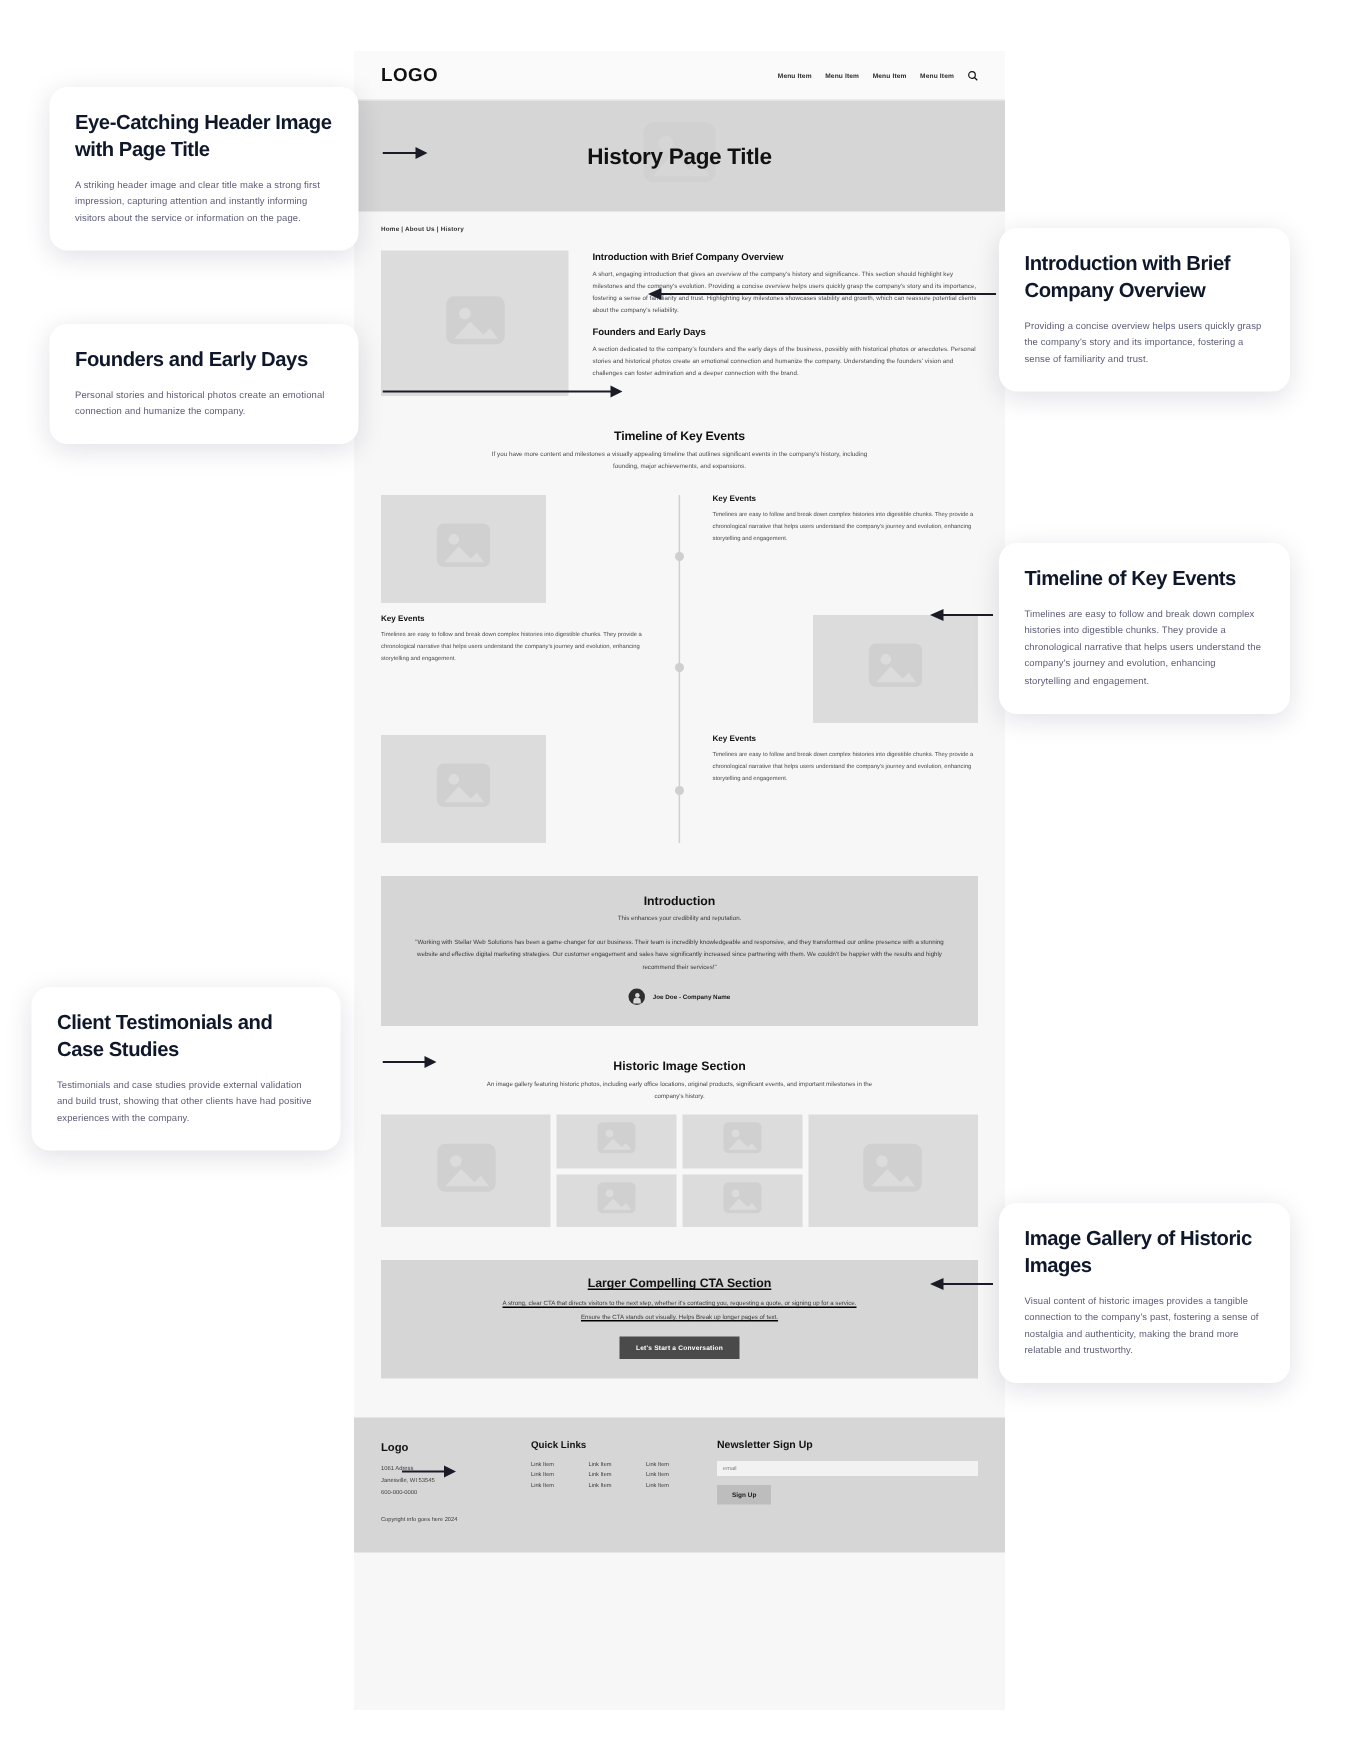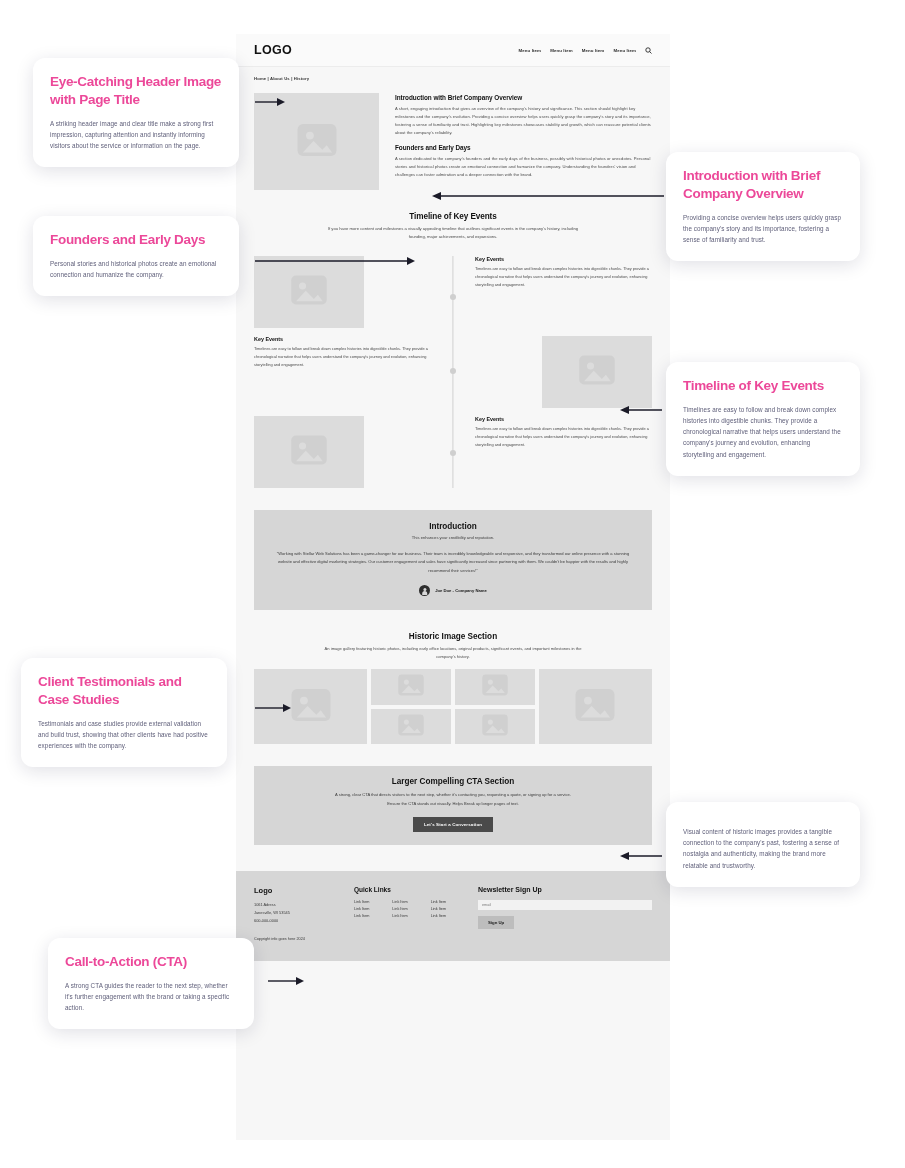--- a/index.html
+++ b/index.html
@@ -87,21 +87,21 @@
   .gal-head h3 { font-size: 8.2px; font-weight: 700; color: #111; }
   .gal-head p { font-size: 4.1px; line-height: 2; color: #4a4a4a; margin: 4px auto 0; max-width: 270px; }
   .gal { display: flex; gap: 4px; margin: 8px 18px 0 18px; height: 75px; }
   .gcell { background: #dcdcdc; position: relative; }
   .gbig { flex: 1.45; }
   .gmid { flex: 2.1; display: flex; flex-direction: column; gap: 4px; }
   .grow { flex: 1; display: flex; gap: 4px; }
   .grow > div { flex: 1; background: #dcdcdc; position: relative; }
 
   
-  .cta { margin: 22px 18px 0 18px; background: #d6d6d6; padding: 11px 20px 13px; text-align: center; }
+  .cta { margin: 22px 18px 0 18px; background: #d6d6d6; padding: 11px 20px 13px; text-align: center; text-decoration: underline; }
   .cta h3 { font-size: 8.2px; font-weight: 800; color: #111; }
   .cta p { font-size: 4.1px; line-height: 2; color: #3a3a3a; margin: 5px auto 0; max-width: 250px; }
   .cta-btn { display: inline-block; margin-top: 9px; background: #4a4a4a; color: #fff; font-size: 4.4px; font-weight: 800; padding: 5px 11px; letter-spacing: .15px; }
 
   
   .footer { margin-top: 26px; background: #d6d6d6; padding: 15px 18px 20px; display: flex; gap: 14px; }
   .fcol-logo { width: 86px; }
   .fcol-logo .t { font-size: 7.5px; font-weight: 800; color: #111; }
   .faddr { margin-top: 6px; }
   .faddr div { font-size: 3.9px; color: #3a3a3a; line-height: 2.1; }
@@ -115,21 +115,21 @@
   .nsinput { margin-top: 7px; height: 10px; background: #f2f2f2; display: flex; align-items: center; padding-left: 4px; }
   .nsinput span { font-size: 3.8px; color: #7c7c7c; }
   .nsbtn { margin-top: 6px; display: inline-block; background: #bdbdbd; font-size: 4.3px; font-weight: 800; color: #1a1a1a; padding: 4px 10px; }
 
   
   .card {
     position: absolute; background: #fff; border-radius: 12px;
     box-shadow: 0 4px 18px rgba(20,20,60,.13);
     padding: 15px 17px 16px;
   }
-  .card h2 { font-size: 13.5px; font-weight: 800; color: #ec4899; line-height: 1.32; letter-spacing: -.3px; }
+  .card h2 { font-size: 13.5px; font-weight: 800; color: #0f172a; line-height: 1.32; letter-spacing: -.3px; }
   .card p { margin-top: 9px; font-size: 6.3px; line-height: 1.78; color: #5d5d78; letter-spacing: .08px; }
 
   .arrow { position: absolute; }
   .arrow svg { display: block; }
 </style>
 </head>
 <body>
 
 <div id="root">
 
@@ -144,20 +144,30 @@
         <span class="nav-item">Menu Item</span>
         <span class="search-ic">
           <svg width="7" height="7" viewBox="0 0 14 14">
               <circle cx="6" cy="6" r="4.4" fill="none" stroke="#111" stroke-width="1.6"></circle>
               <line x1="9.3" y1="9.3" x2="13" y2="13" stroke="#111" stroke-width="1.6"></line>
             </svg>
         </span>
       </div>
     </div>
 
+    <div class="hero">
+      <span class="ph">
+        <svg width="52" height="52" viewBox="0 0 52 52">
+            <rect x="2" y="6" width="48" height="40" rx="7" fill="#c9c9c9"></rect>
+            <circle cx="17" cy="20" r="5" fill="#d8d8d8"></circle>
+            <path d="M8 42 L22 26 L33 38 L39 32 L46 42 Z" fill="#d8d8d8"></path>
+          </svg>
+      </span>
+      <div class="hero-title">History Page Title</div>
+    </div>
 
     <div class="crumb">Home  |  About Us  |  History</div>
 
     <div class="intro">
       <div class="intro-img">
         <span class="ph-icon">
           <svg width="46" height="46" viewBox="0 0 52 52">
               <rect x="4" y="8" width="44" height="36" rx="6" fill="#d0d0d0"></rect>
               <circle cx="18" cy="21" r="4.4" fill="#dcdcdc"></circle>
               <path d="M10 40 L22 27 L32 37 L37 32 L43 40 Z" fill="#dcdcdc"></path>
@@ -369,27 +379,24 @@
     <h2>Timeline of Key Events</h2>
     <p>Timelines are easy to follow and break down complex histories into digestible chunks. They provide a chronological narrative that helps users understand the company's journey and evolution, enhancing storytelling and engagement.</p>
   </div>
 
   <div class="card" style="left:21px; top:658px; width:206px;">
     <h2>Client Testimonials and Case Studies</h2>
     <p>Testimonials and case studies provide external validation and build trust, showing that other clients have had positive experiences with the company.</p>
   </div>
 
   <div class="card" style="left:666px; top:802px; width:194px;">
+    <h2>Image Gallery of Historic Images</h2>
     <p>Visual content of historic images provides a tangible connection to the company's past, fostering a sense of nostalgia and authenticity, making the brand more relatable and trustworthy.</p>
   </div>
 
-  <div class="card" style="left:48px; top:938px; width:206px;">
-    <h2>Call-to-Action (CTA)</h2>
-    <p>A strong CTA guides the reader to the next step, whether it's further engagement with the brand or taking a specific action.</p>
-  </div>
 
   <div class="arrow" style="left:255px; top:96px;">
     <svg width="30" height="12" viewBox="0 0 30 12">
         <line x1="0" y1="6" x2="24" y2="6" stroke="#1b1b28" stroke-width="1.4"></line>
         <path d="M30 6 L22 2 L22 10 Z" fill="#1b1b28"></path>
       </svg>
   </div>
 
   <div class="arrow" style="left:255px; top:255px;">
     <svg width="160" height="12" viewBox="0 0 160 12">

